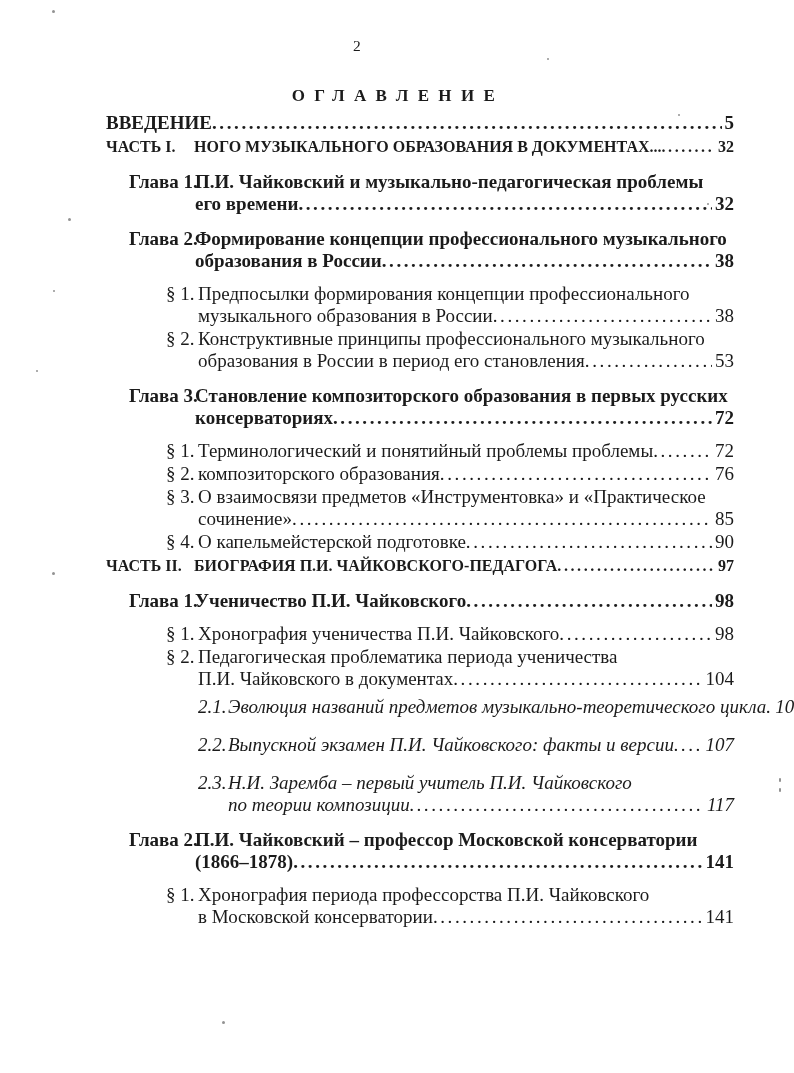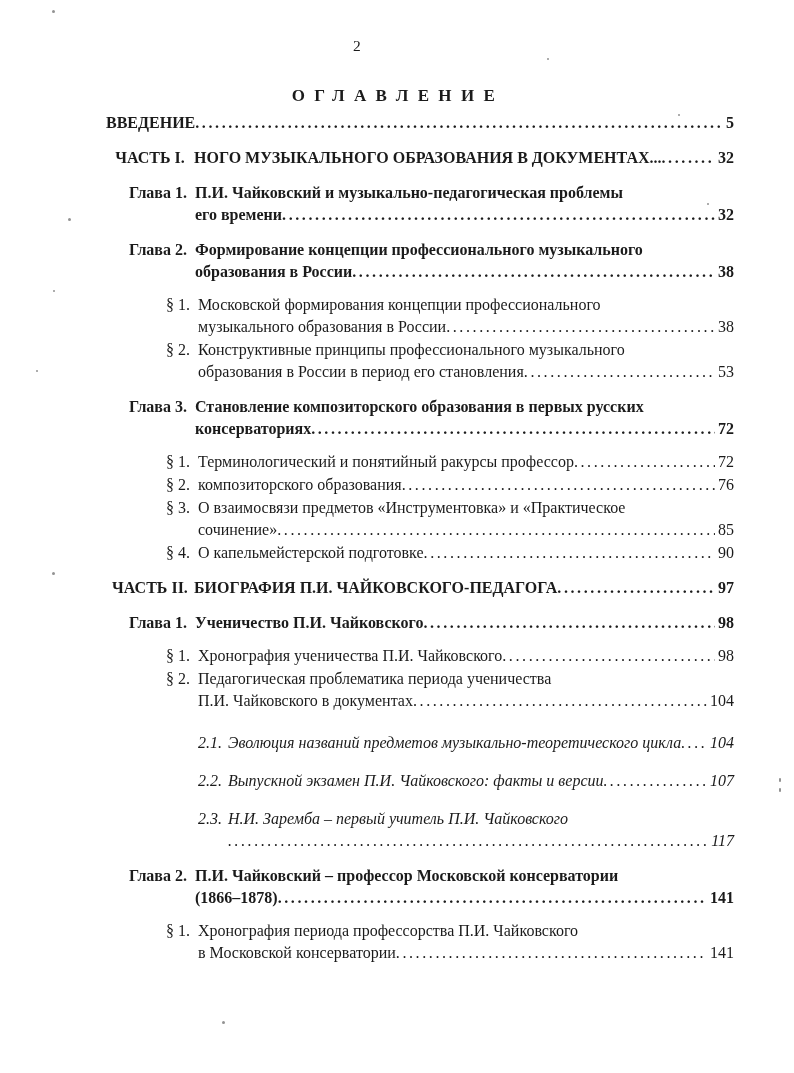--- a/index.html
+++ b/index.html
@@ -25,30 +25,30 @@
     transform:translateX(-22px);
     font-weight:bold;
     font-size:17px;
     line-height:22px;
     letter-spacing:0.55em;
     margin-bottom:5px;
     white-space:nowrap;
   }
   .entry{
     display:flex;
-    font-size:16px;
+    font-size:19px;
     line-height:22px;
   }
   .e-intro,.e-part,.e-chapter{font-weight:bold;}
   .e-part{font-size:16px;}
-  .e-part{margin-top:13px;text-align:center;}
+  .e-part{margin-top:2px;}
   .e-chapter{margin-top:13px;}
   .e-section{margin-top:11px;}
   .e-section + .e-section{margin-top:1px;}
-  .e-subsection{margin-top:20px;font-style:italic;}
+  .e-subsection{margin-top:6px;font-style:italic;}
   .e-subsection + .e-subsection{margin-top:16px;}
   .lbl{flex:0 0 auto;white-space:nowrap;}
   .e-part  .lbl{width:88px;}
   .e-chapter{padding-left:23px;} .e-chapter .lbl{width:66px;}
   .e-section{padding-left:60px;} .e-section .lbl{width:32px;}
   .e-subsection{padding-left:92px;} .e-subsection .lbl{width:30px;}
   .body{flex:1;min-width:0;}
   .line .txt{white-space:nowrap;}
   .line.last{display:flex;align-items:baseline;}
   .dots{
@@ -116,21 +116,21 @@
             <div class="line last">
               <span class="txt">образования в России</span>
               <span class="dots"></span>
               <span class="pg">38</span>
             </div>
           </div>
         </div>
         <div class="entry e-section">
           <span class="lbl">§ 1.</span>
           <div class="body">
-            <div class="line"><span class="txt">Московской формирования концепции профессионального</span></div>
+            <div class="line"><span class="txt">Предпосылки формирования концепции профессионального</span></div>
             <div class="line last">
               <span class="txt">музыкального образования в России</span>
               <span class="dots"></span>
               <span class="pg">38</span>
             </div>
           </div>
         </div>
         <div class="entry e-section">
           <span class="lbl">§ 2.</span>
           <div class="body">
@@ -150,21 +150,21 @@
               <span class="txt">консерваториях</span>
               <span class="dots"></span>
               <span class="pg">72</span>
             </div>
           </div>
         </div>
         <div class="entry e-section">
           <span class="lbl">§ 1.</span>
           <div class="body">
             <div class="line last">
-              <span class="txt">Терминологический и понятийный ракурсы профессор</span>
+              <span class="txt">Терминологический и понятийный проблемы проблемы</span>
               <span class="dots"></span>
               <span class="pg">72</span>
             </div>
           </div>
         </div>
         <div class="entry e-section">
           <span class="lbl">§ 2.</span>
           <div class="body">
             <div class="line last">
               <span class="txt">композиторского образования</span>
@@ -253,20 +253,21 @@
               <span class="dots"></span>
               <span class="pg">107</span>
             </div>
           </div>
         </div>
         <div class="entry e-subsection">
           <span class="lbl">2.3.</span>
           <div class="body">
             <div class="line"><span class="txt">Н.И. Заремба – первый учитель П.И. Чайковского</span></div>
             <div class="line last">
+              <span class="txt">по теории композиции</span>
               <span class="dots"></span>
               <span class="pg">117</span>
             </div>
           </div>
         </div>
         <div class="entry e-chapter">
           <span class="lbl">Глава 2.</span>
           <div class="body">
             <div class="line"><span class="txt">П.И. Чайковский – профессор Московской консерватории</span></div>
             <div class="line last">

